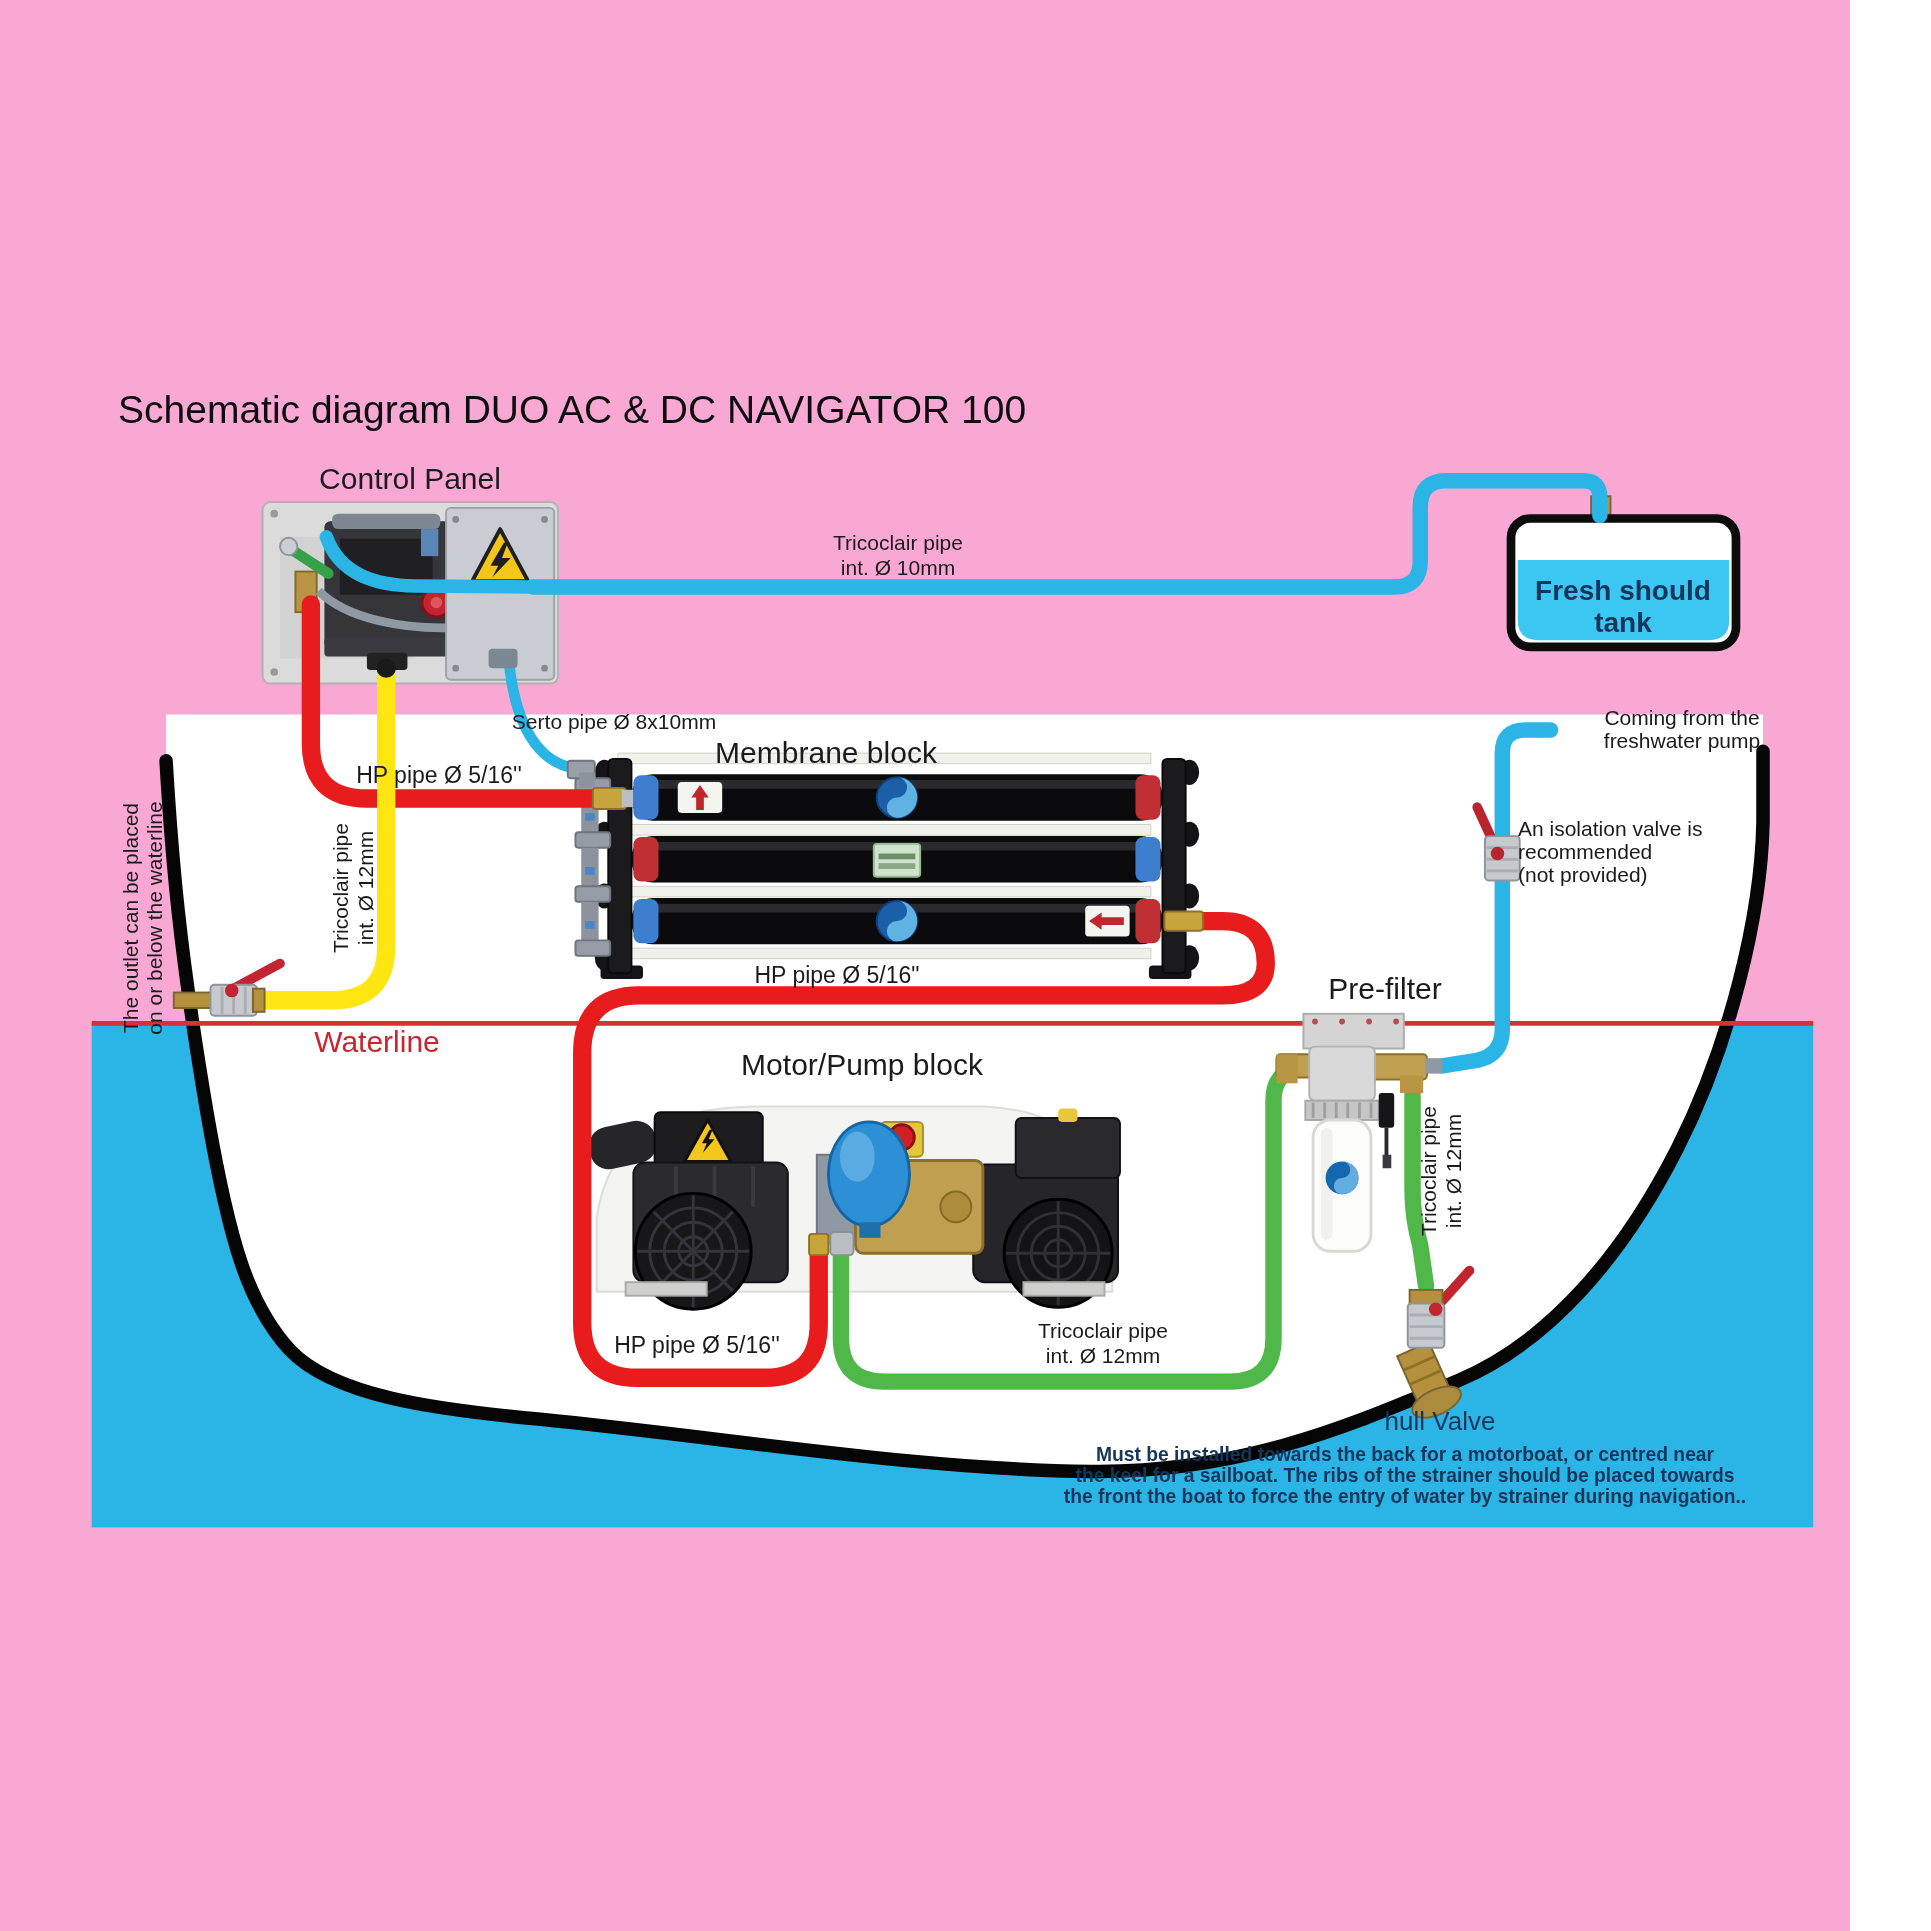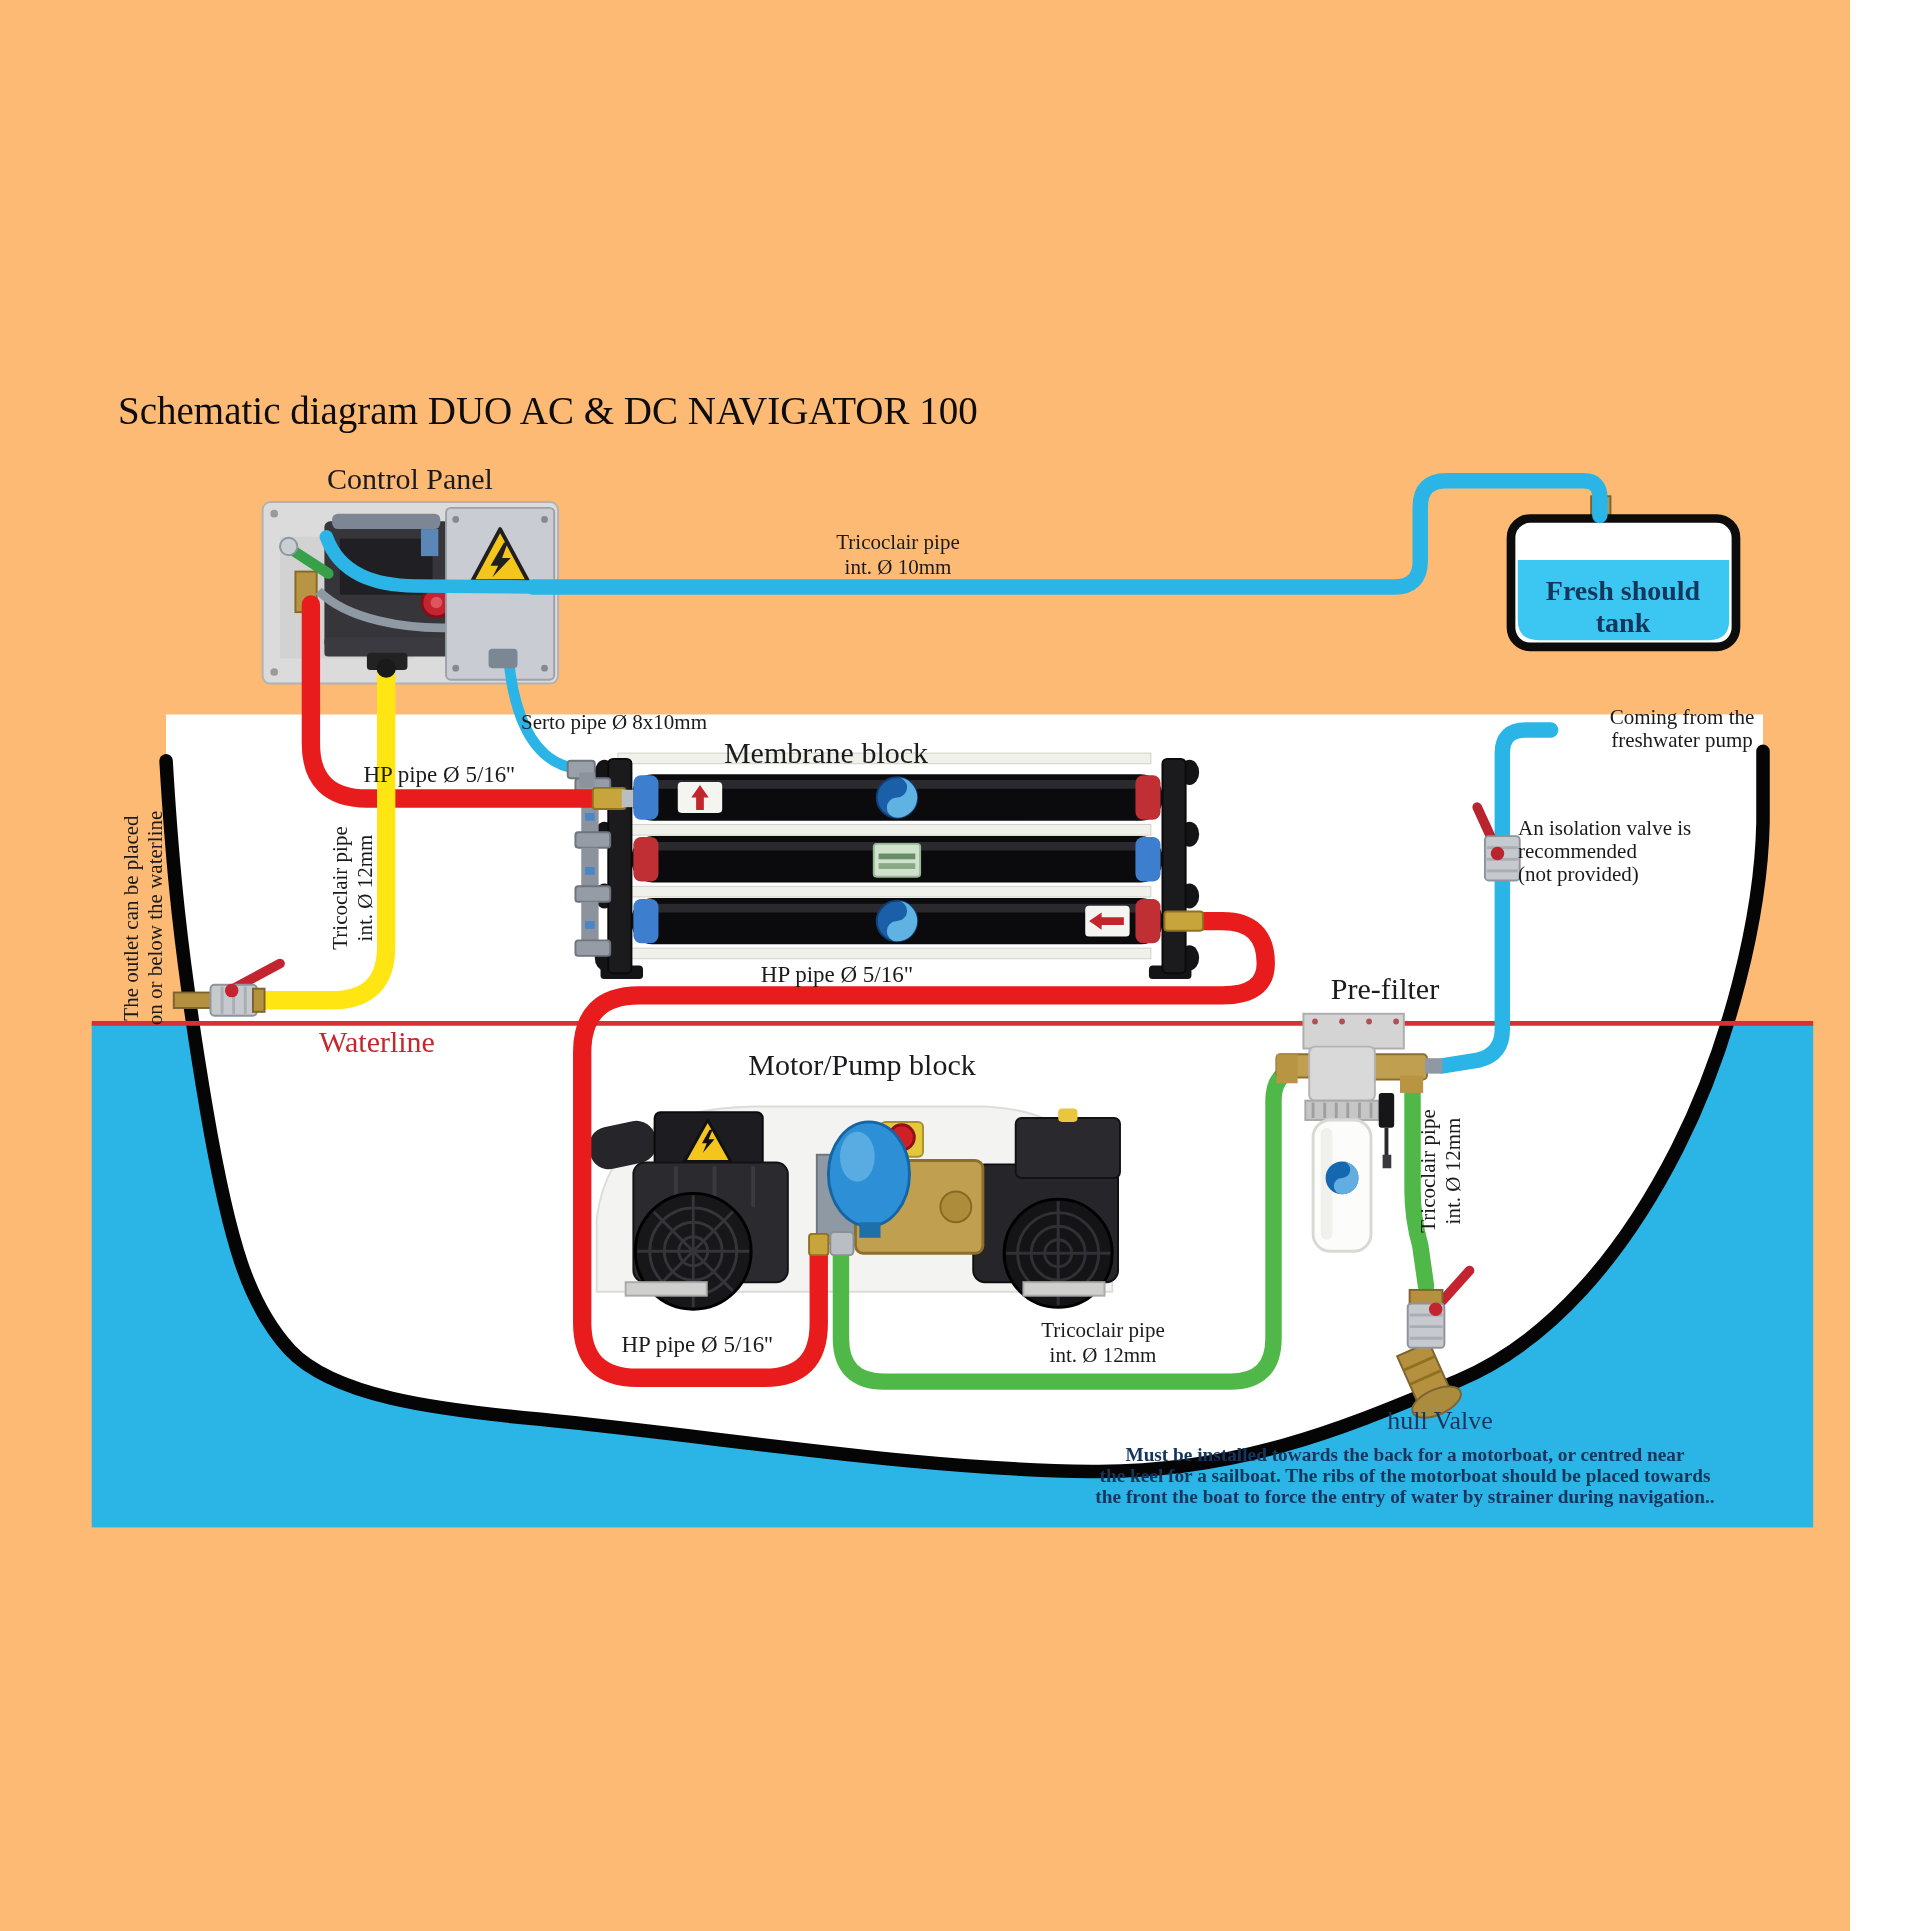--- a/index.html
+++ b/index.html
@@ -1,17 +1,17 @@
 <!DOCTYPE html>
 <html><head>
 <meta charset="utf-8">
 <style>
   html,body{margin:0;padding:0;background:#ffffff;}
-  #stage{position:relative;width:1850px;height:1931px;background:#fdba74;overflow:hidden;
-         font-family:Liberation Serif, serif;}
+  #stage{position:relative;width:1850px;height:1931px;background:#f9a8d4;overflow:hidden;
+         font-family:Liberation Sans, sans-serif;}
   #art{position:absolute;left:0;top:0;}
   .lbl{position:absolute;color:#1b1b1d;white-space:nowrap;z-index:5;}
   .c{transform:translateX(-50%);text-align:center;}
   .rot{transform:translate(-50%,-50%) rotate(-90deg);text-align:center;}
   .bl{display:block;}
 </style>
 </head>
 <body>
 
 <div id="stage">
@@ -319,18 +319,18 @@
 
 <div class="lbl rot" style="left:1441px;top:1171px;font-size:21px;line-height:25px;">
   <span class="bl">Tricoclair pipe</span>
   <span class="bl">int. Ø 12mm</span>
 </div>
 
 <div class="lbl c" style="left:1412px;top:1406px;font-size:26px;font-weight:500;color:#14365c;margin-left:28px;">hull Valve</div>
 
 <div class="lbl c" style="left:1405px;top:1444px;font-size:19.3px;line-height:21px;font-weight:600;color:#14365c;">
   <span class="bl">Must be installed towards the back for a motorboat, or centred near</span>
-  <span class="bl">the keel for a sailboat. The ribs of the motorboat should be placed towards</span>
+  <span class="bl">the keel for a sailboat. The ribs of the strainer should be placed towards</span>
   <span class="bl">the front the boat to force the entry of water by strainer during navigation..</span>
 </div>
 
 </div>
 
 
 </body></html>

